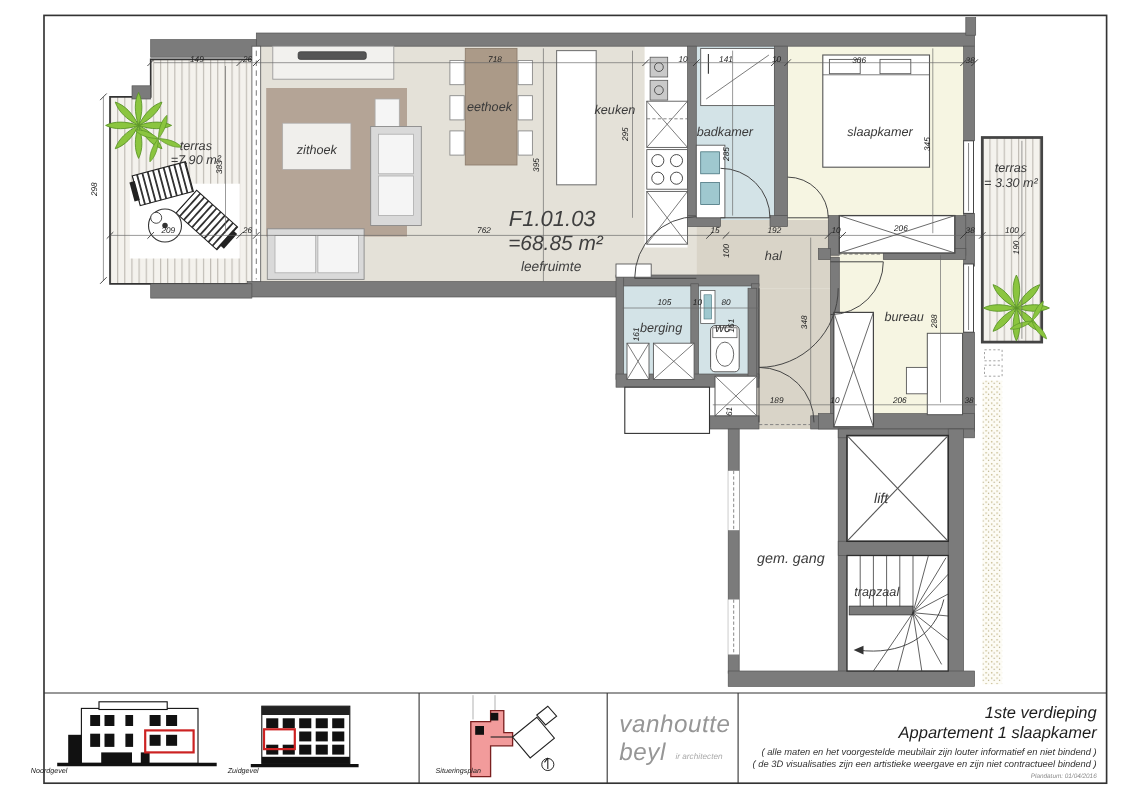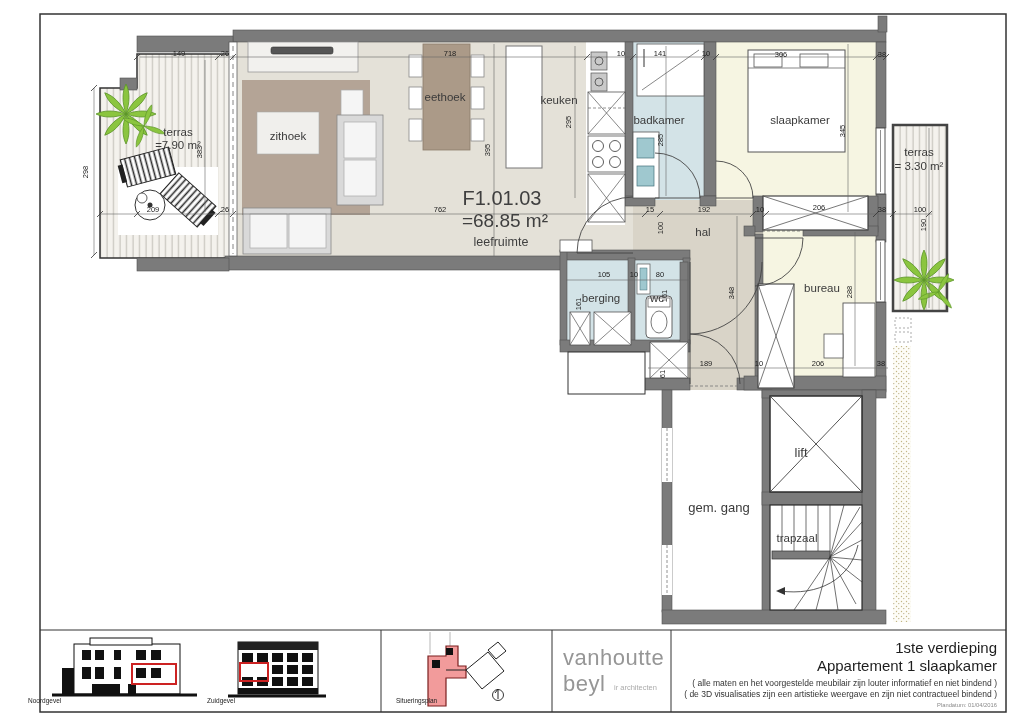--- a/index.html
+++ b/index.html
@@ -1,16 +1,16 @@
 <!DOCTYPE html>
 <html><head>
 <meta charset="utf-8">
 <style>
   html,body{margin:0;padding:0;background:#fff;}
-  #page{position:relative;width:1024px;height:724px;background:#fff;overflow:hidden;}
+  #page{position:relative;width:1024px;height:724px;background:#fff;overflow:hidden;font-style:italic;}
   svg{font-family:"Liberation Sans",sans-serif;}
   text{font-family:"Liberation Sans",sans-serif;}
   .dim{font-size:7.5px;fill:#222;text-anchor:middle;}
   .room{font-size:11.5px;fill:#3a3a3a;text-anchor:middle;}
   .room.lg{font-size:13px;}
   .code{font-size:20px;fill:#3f3f3f;text-anchor:middle;}
   .area{font-size:19px;fill:#3f3f3f;text-anchor:middle;}
   .arearoom{font-size:12.5px;fill:#3f3f3f;text-anchor:middle;}
   .tb1{font-size:15px;fill:#1e1e1e;text-anchor:end;}
   .tbnote{font-size:8.5px;fill:#333;text-anchor:end;}

